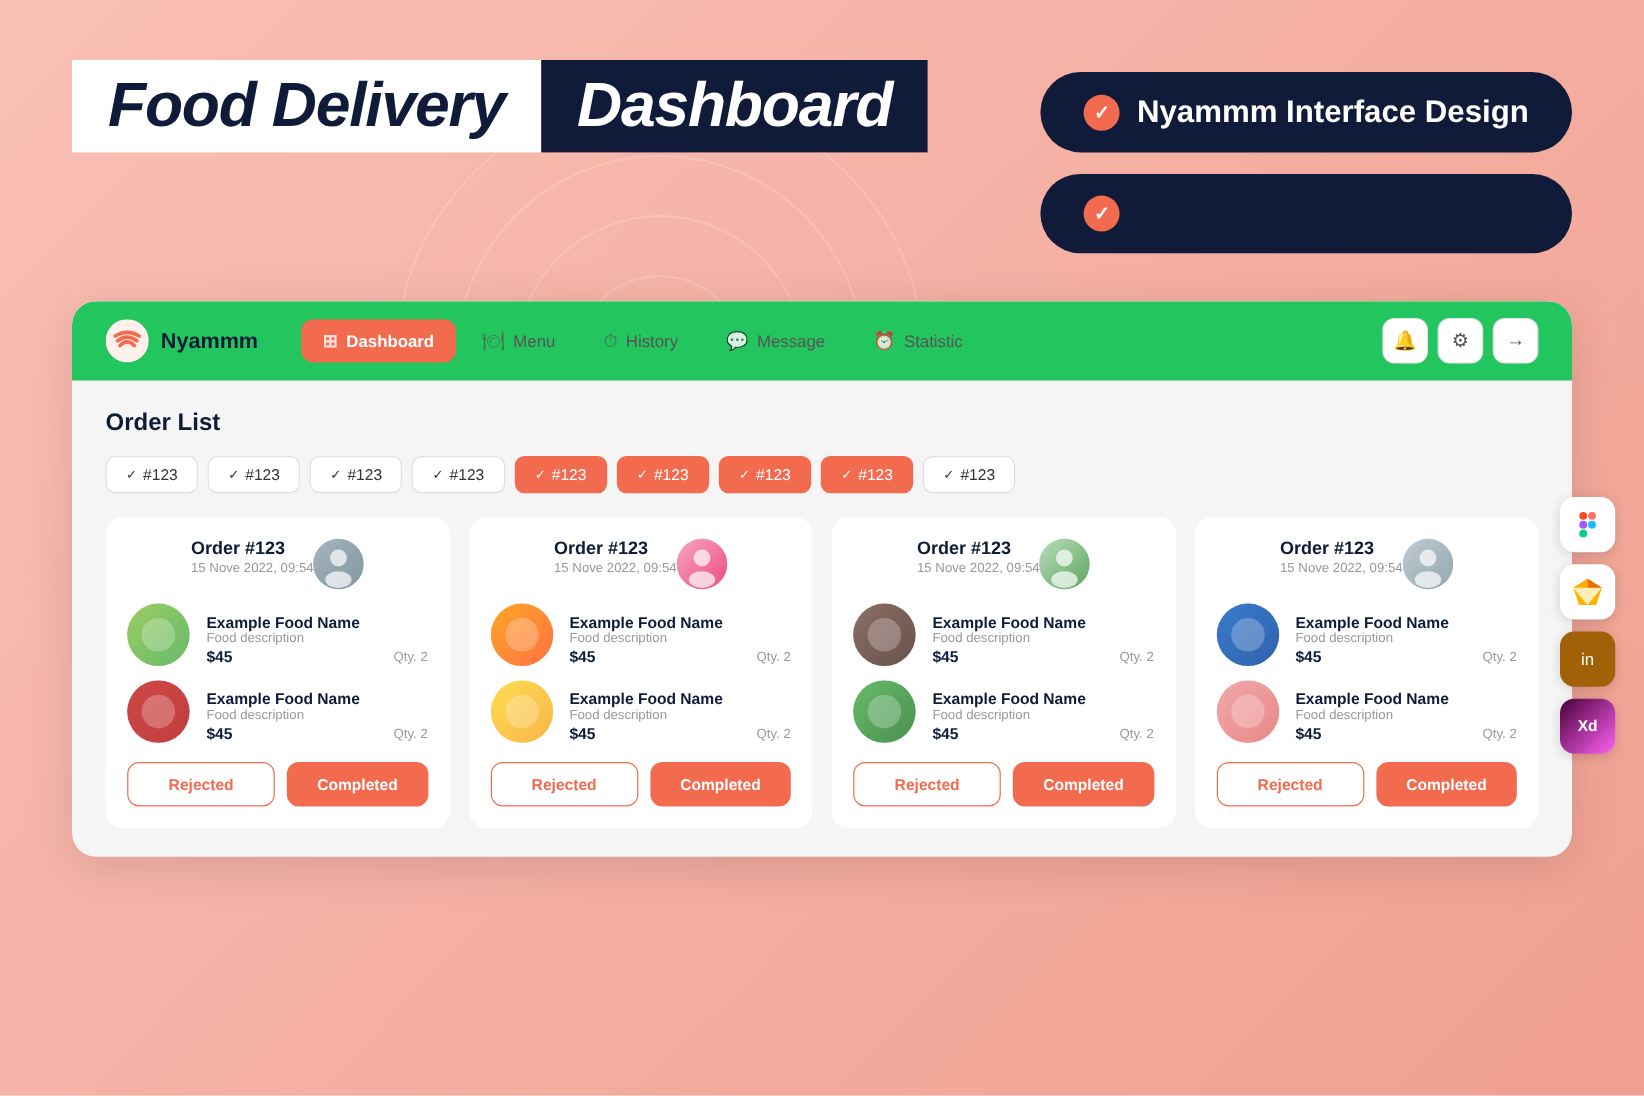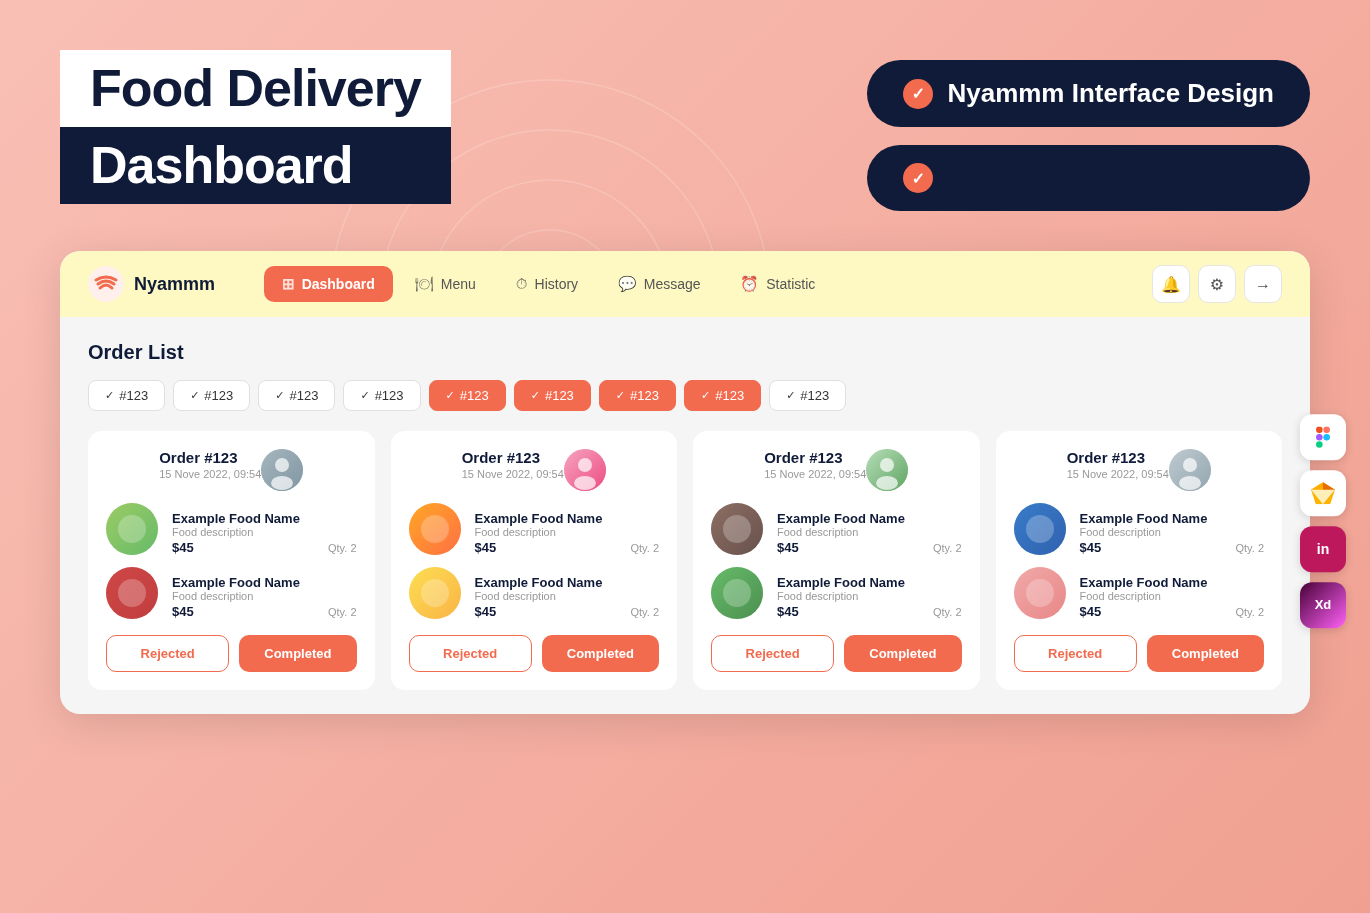--- a/index.html
+++ b/index.html
@@ -34,22 +34,23 @@
     
     .hero {
       display: flex;
       align-items: flex-start;
       justify-content: space-between;
       margin-bottom: 40px;
     }
 
     .hero-title-block {
       display: flex;
-      flex-direction: column;
+      flex-direction: row;
       gap: 0;
+      font-style: italic;
     }
 
     .title-food-delivery {
       background: #fff;
       color: #0f1b38;
       font-size: 52px;
       font-weight: 800;
       padding: 10px 30px;
       line-height: 1.1;
       letter-spacing: -1px;
@@ -102,25 +103,25 @@
     .dashboard-card {
       background: #f5f5f5;
       border-radius: 20px;
       padding: 0;
       overflow: hidden;
       box-shadow: 0 8px 40px rgba(0,0,0,0.12);
     }
 
     
     .navbar {
-      background: #fef9c3;
+      background: #22c55e;
       display: flex;
       align-items: center;
       padding: 14px 28px;
-      gap: 25px;
+      gap: 12px;
       border-radius: 20px 20px 0 0;
     }
 
     .navbar-brand {
       display: flex;
       align-items: center;
       gap: 10px;
       margin-right: 24px;
     }
 
@@ -724,15 +725,15 @@
     </svg>
   </div>
   <div class="side-tool side-tool-sketch">
     <svg width="24" height="22" viewBox="0 0 50 46" fill="none" xmlns="http://www.w3.org/2000/svg">
       <polygon points="25,0 50,16 40,46 10,46 0,16" fill="#FDB300"></polygon>
       <polygon points="25,0 50,16 25,46" fill="#EA6C00"></polygon>
       <polygon points="25,0 0,16 25,46" fill="#FDAD00"></polygon>
       <polygon points="0,16 50,16 25,46" fill="#FEEEB7"></polygon>
     </svg>
   </div>
-  <div class="side-tool side-tool-invision" style="font-size:14px; font-weight:700; background:#be185d; color:#fff;">in</div>
+  <div class="side-tool side-tool-invision" style="font-size:14px; font-weight:400; background:#a16207; color:#fff;">in</div>
   <div class="side-tool side-tool-xd" style="font-size:13px; font-weight:700; background: linear-gradient(135deg, #470137, #ff61f6); color:#fff;">Xd</div>
 </div>
 
 </body></html>

